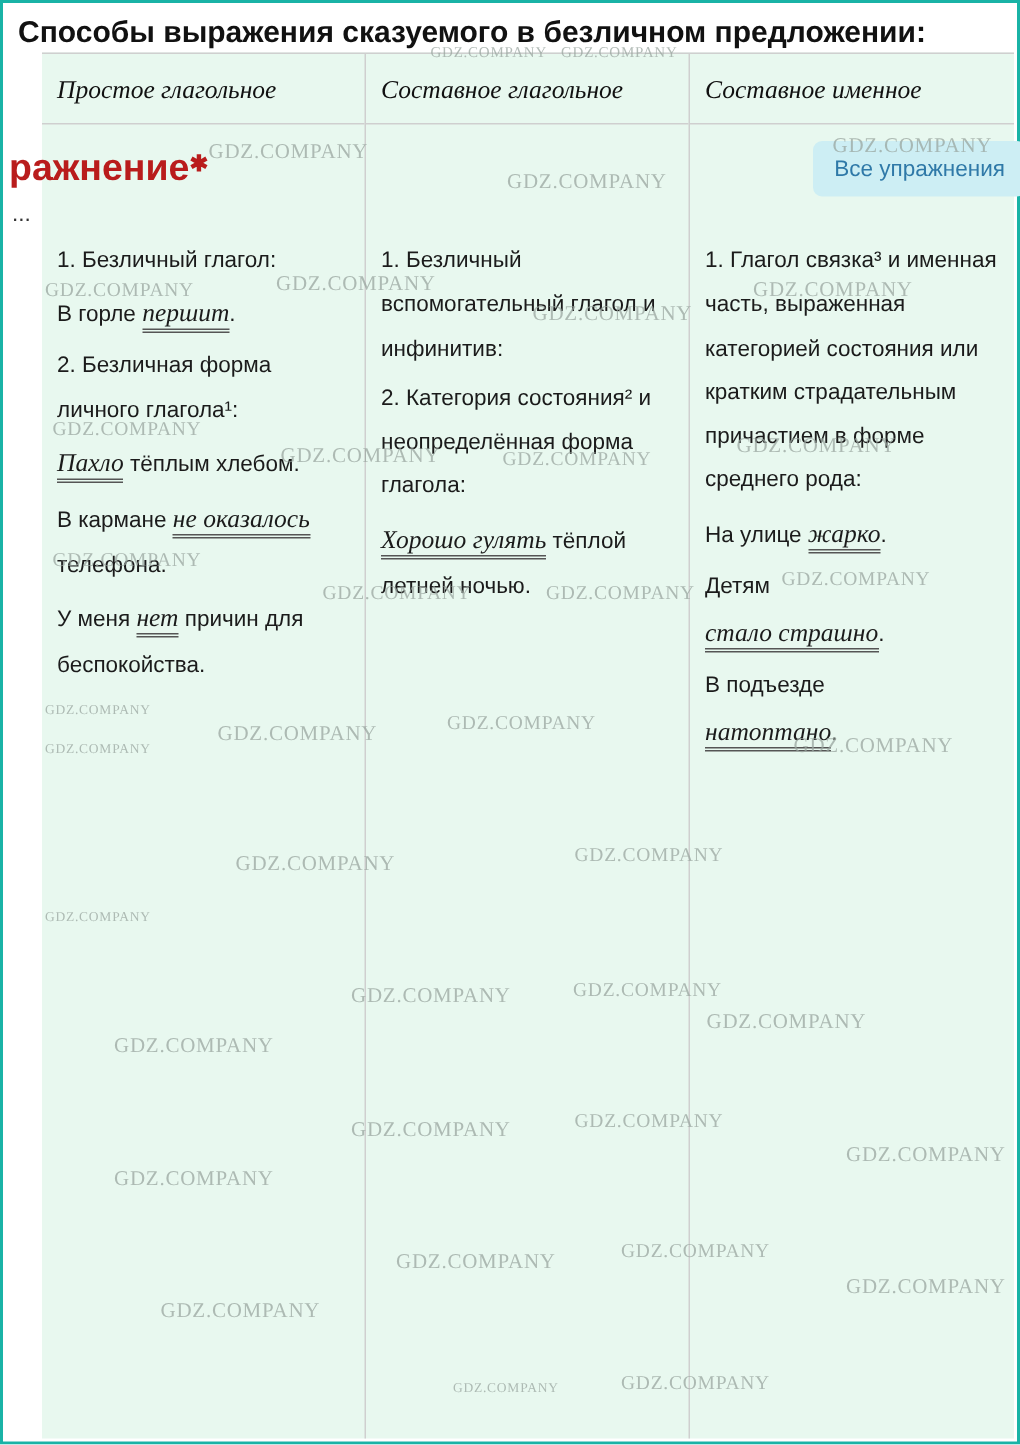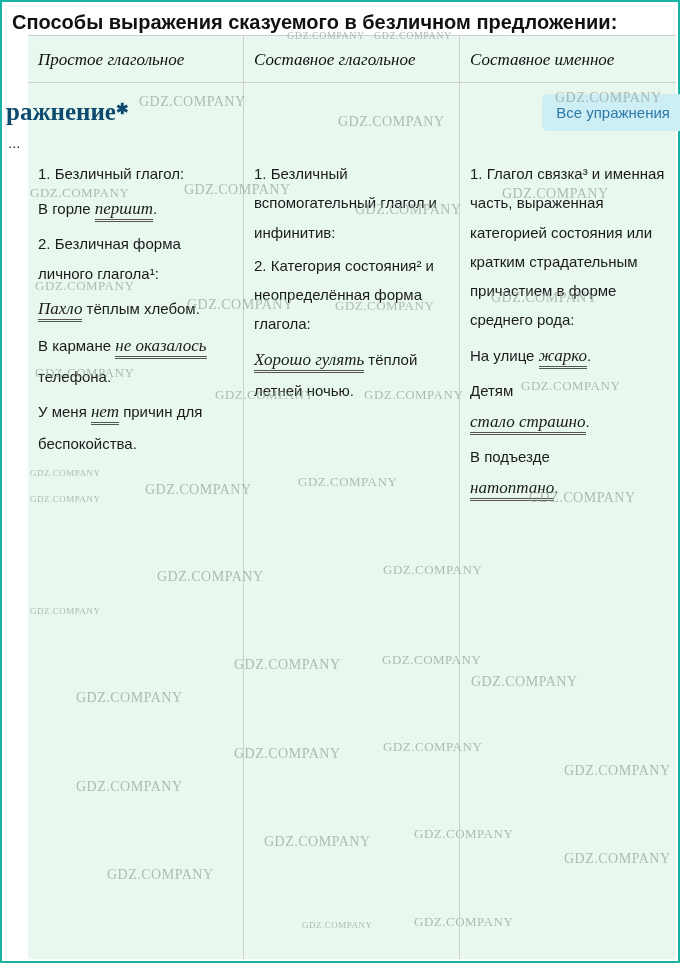--- a/index.html
+++ b/index.html
@@ -81,24 +81,24 @@
     top: 86px;
     left: 0;
     right: 0;
     height: 48px;
     display: flex;
     align-items: center;
     justify-content: space-between;
     pointer-events: none;
   }
   .big-word {
-    font-family: Liberation Serif, serif;
+    font-family: Liberation Sans, sans-serif;
     font-size: 25px;
     font-weight: bold;
-    color: #0c4a6e;
+    color: #b91c1c;
     padding-left: 4px;
     letter-spacing: 0px;
   }
   .big-word .star {
     font-size: 15px;
     vertical-align: 6px;
   }
   .all-ex-btn {
     background: #cdeef4;
     color: #2f79a8;

